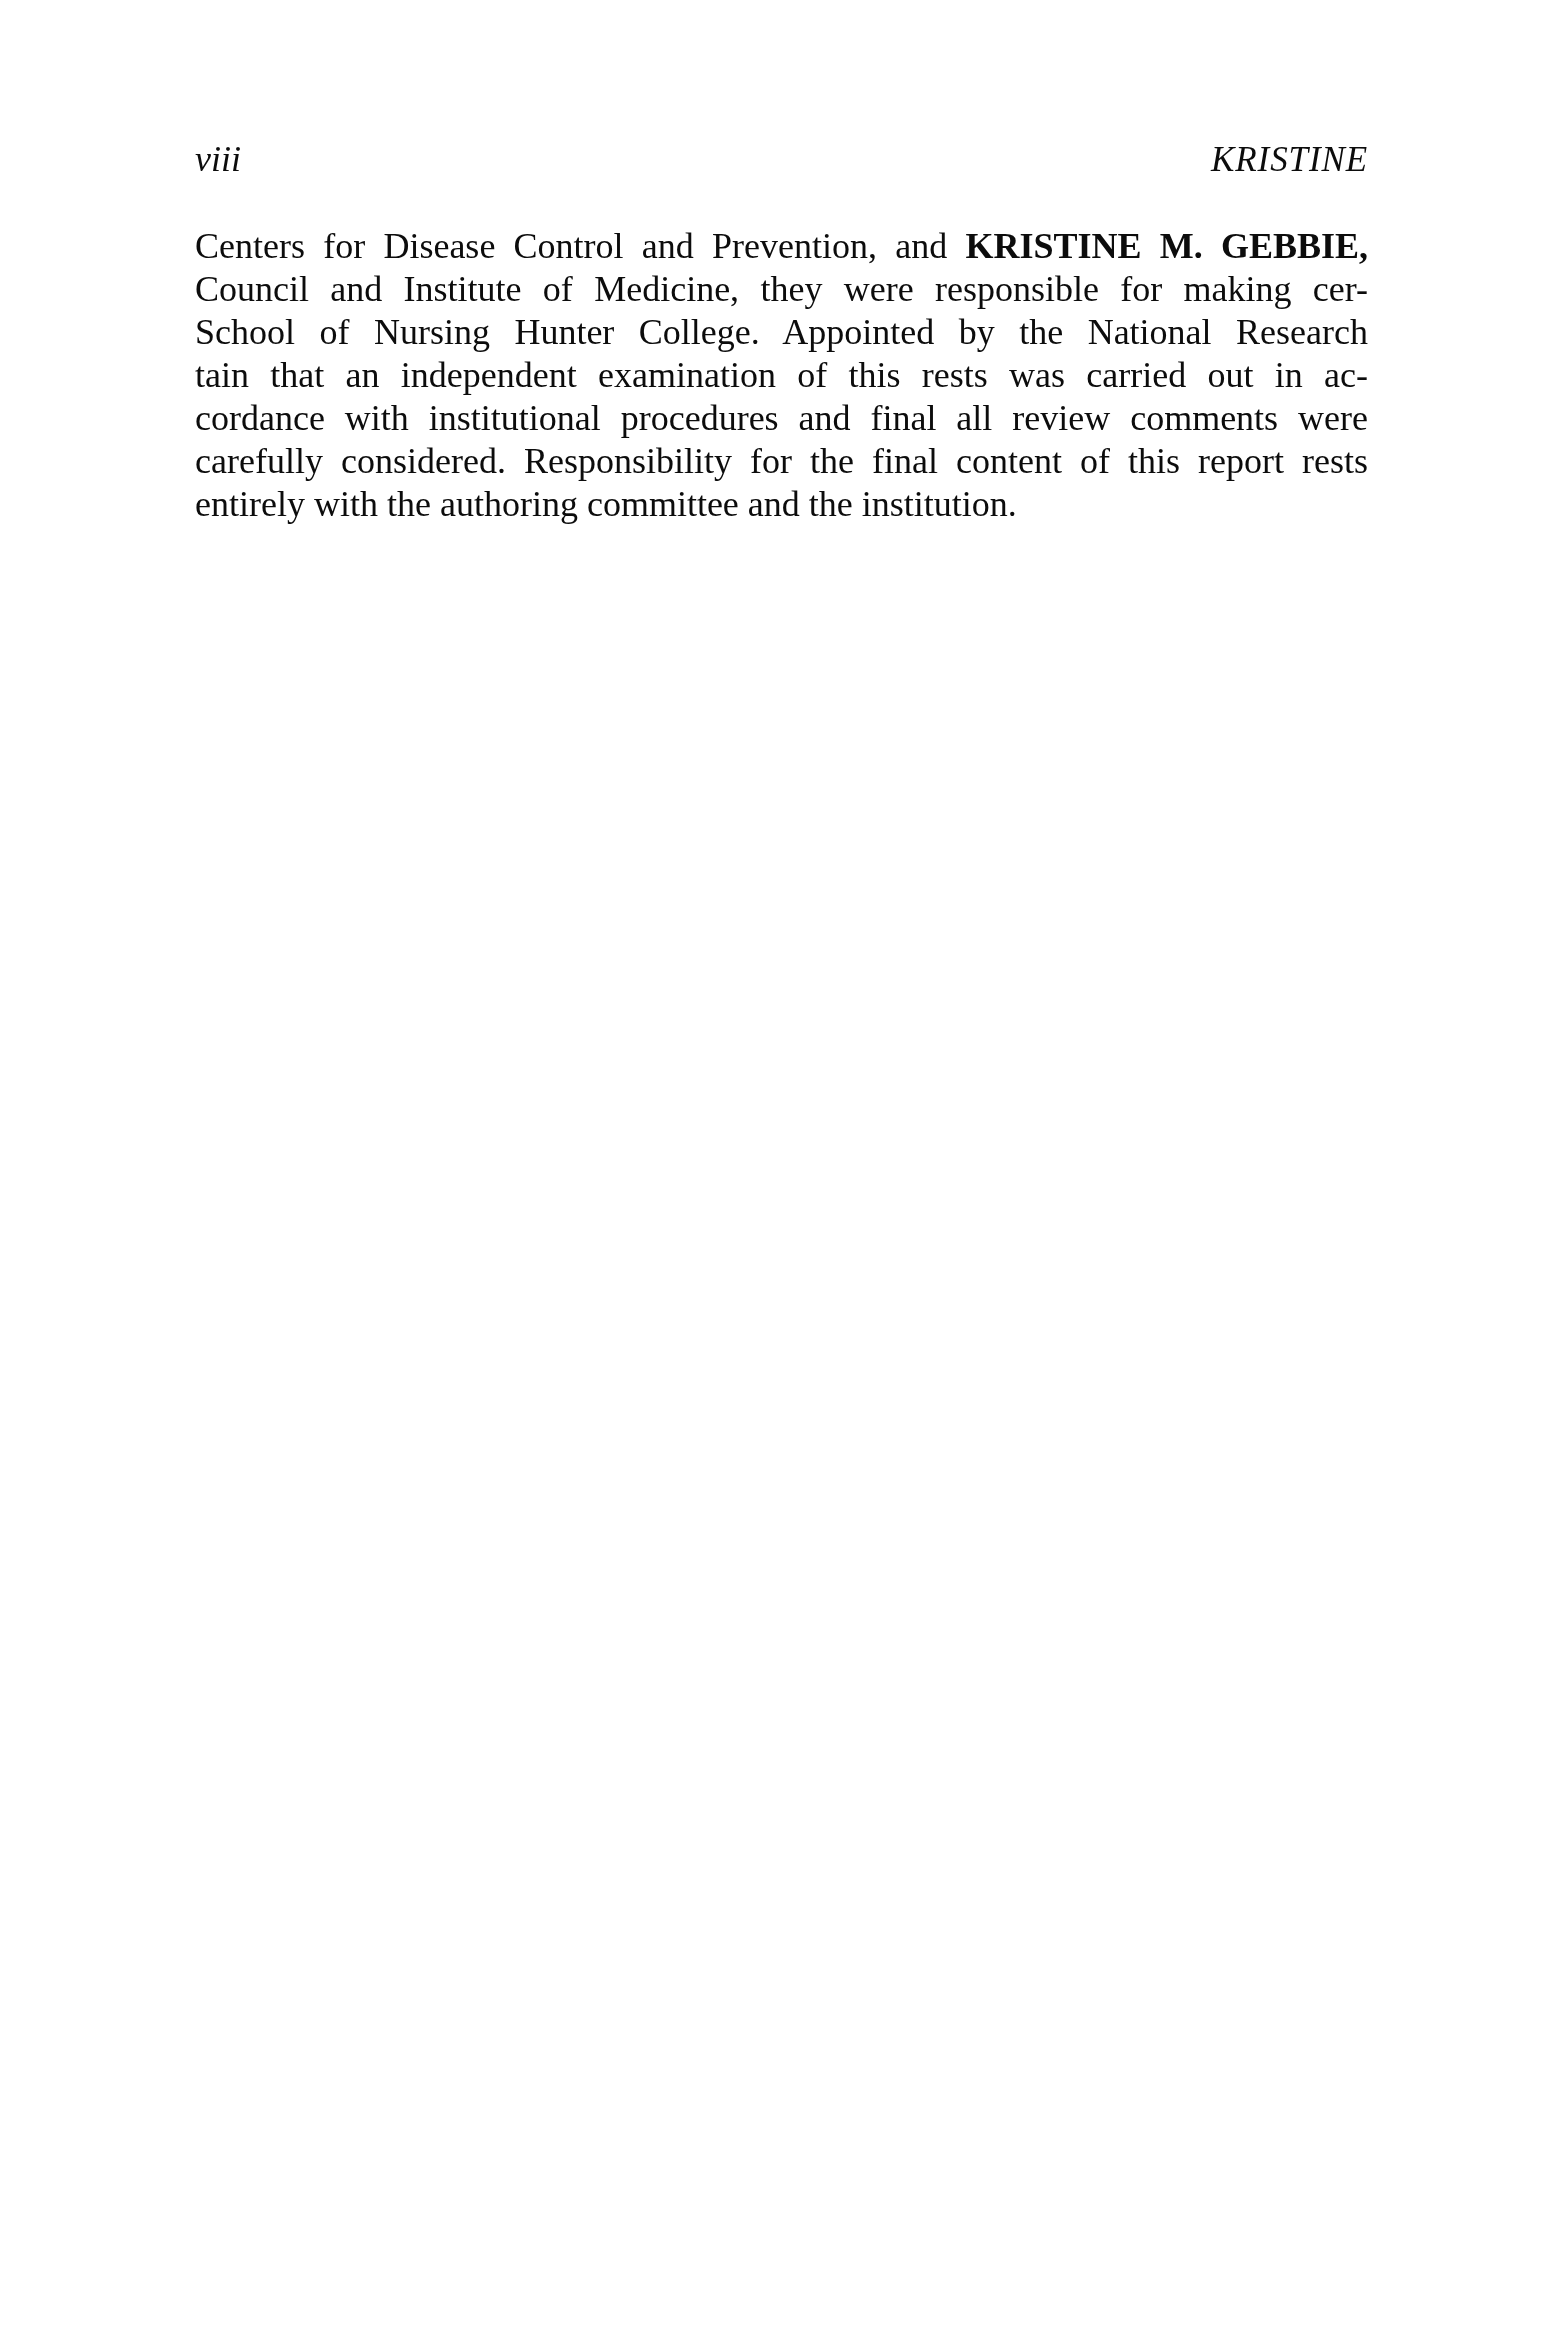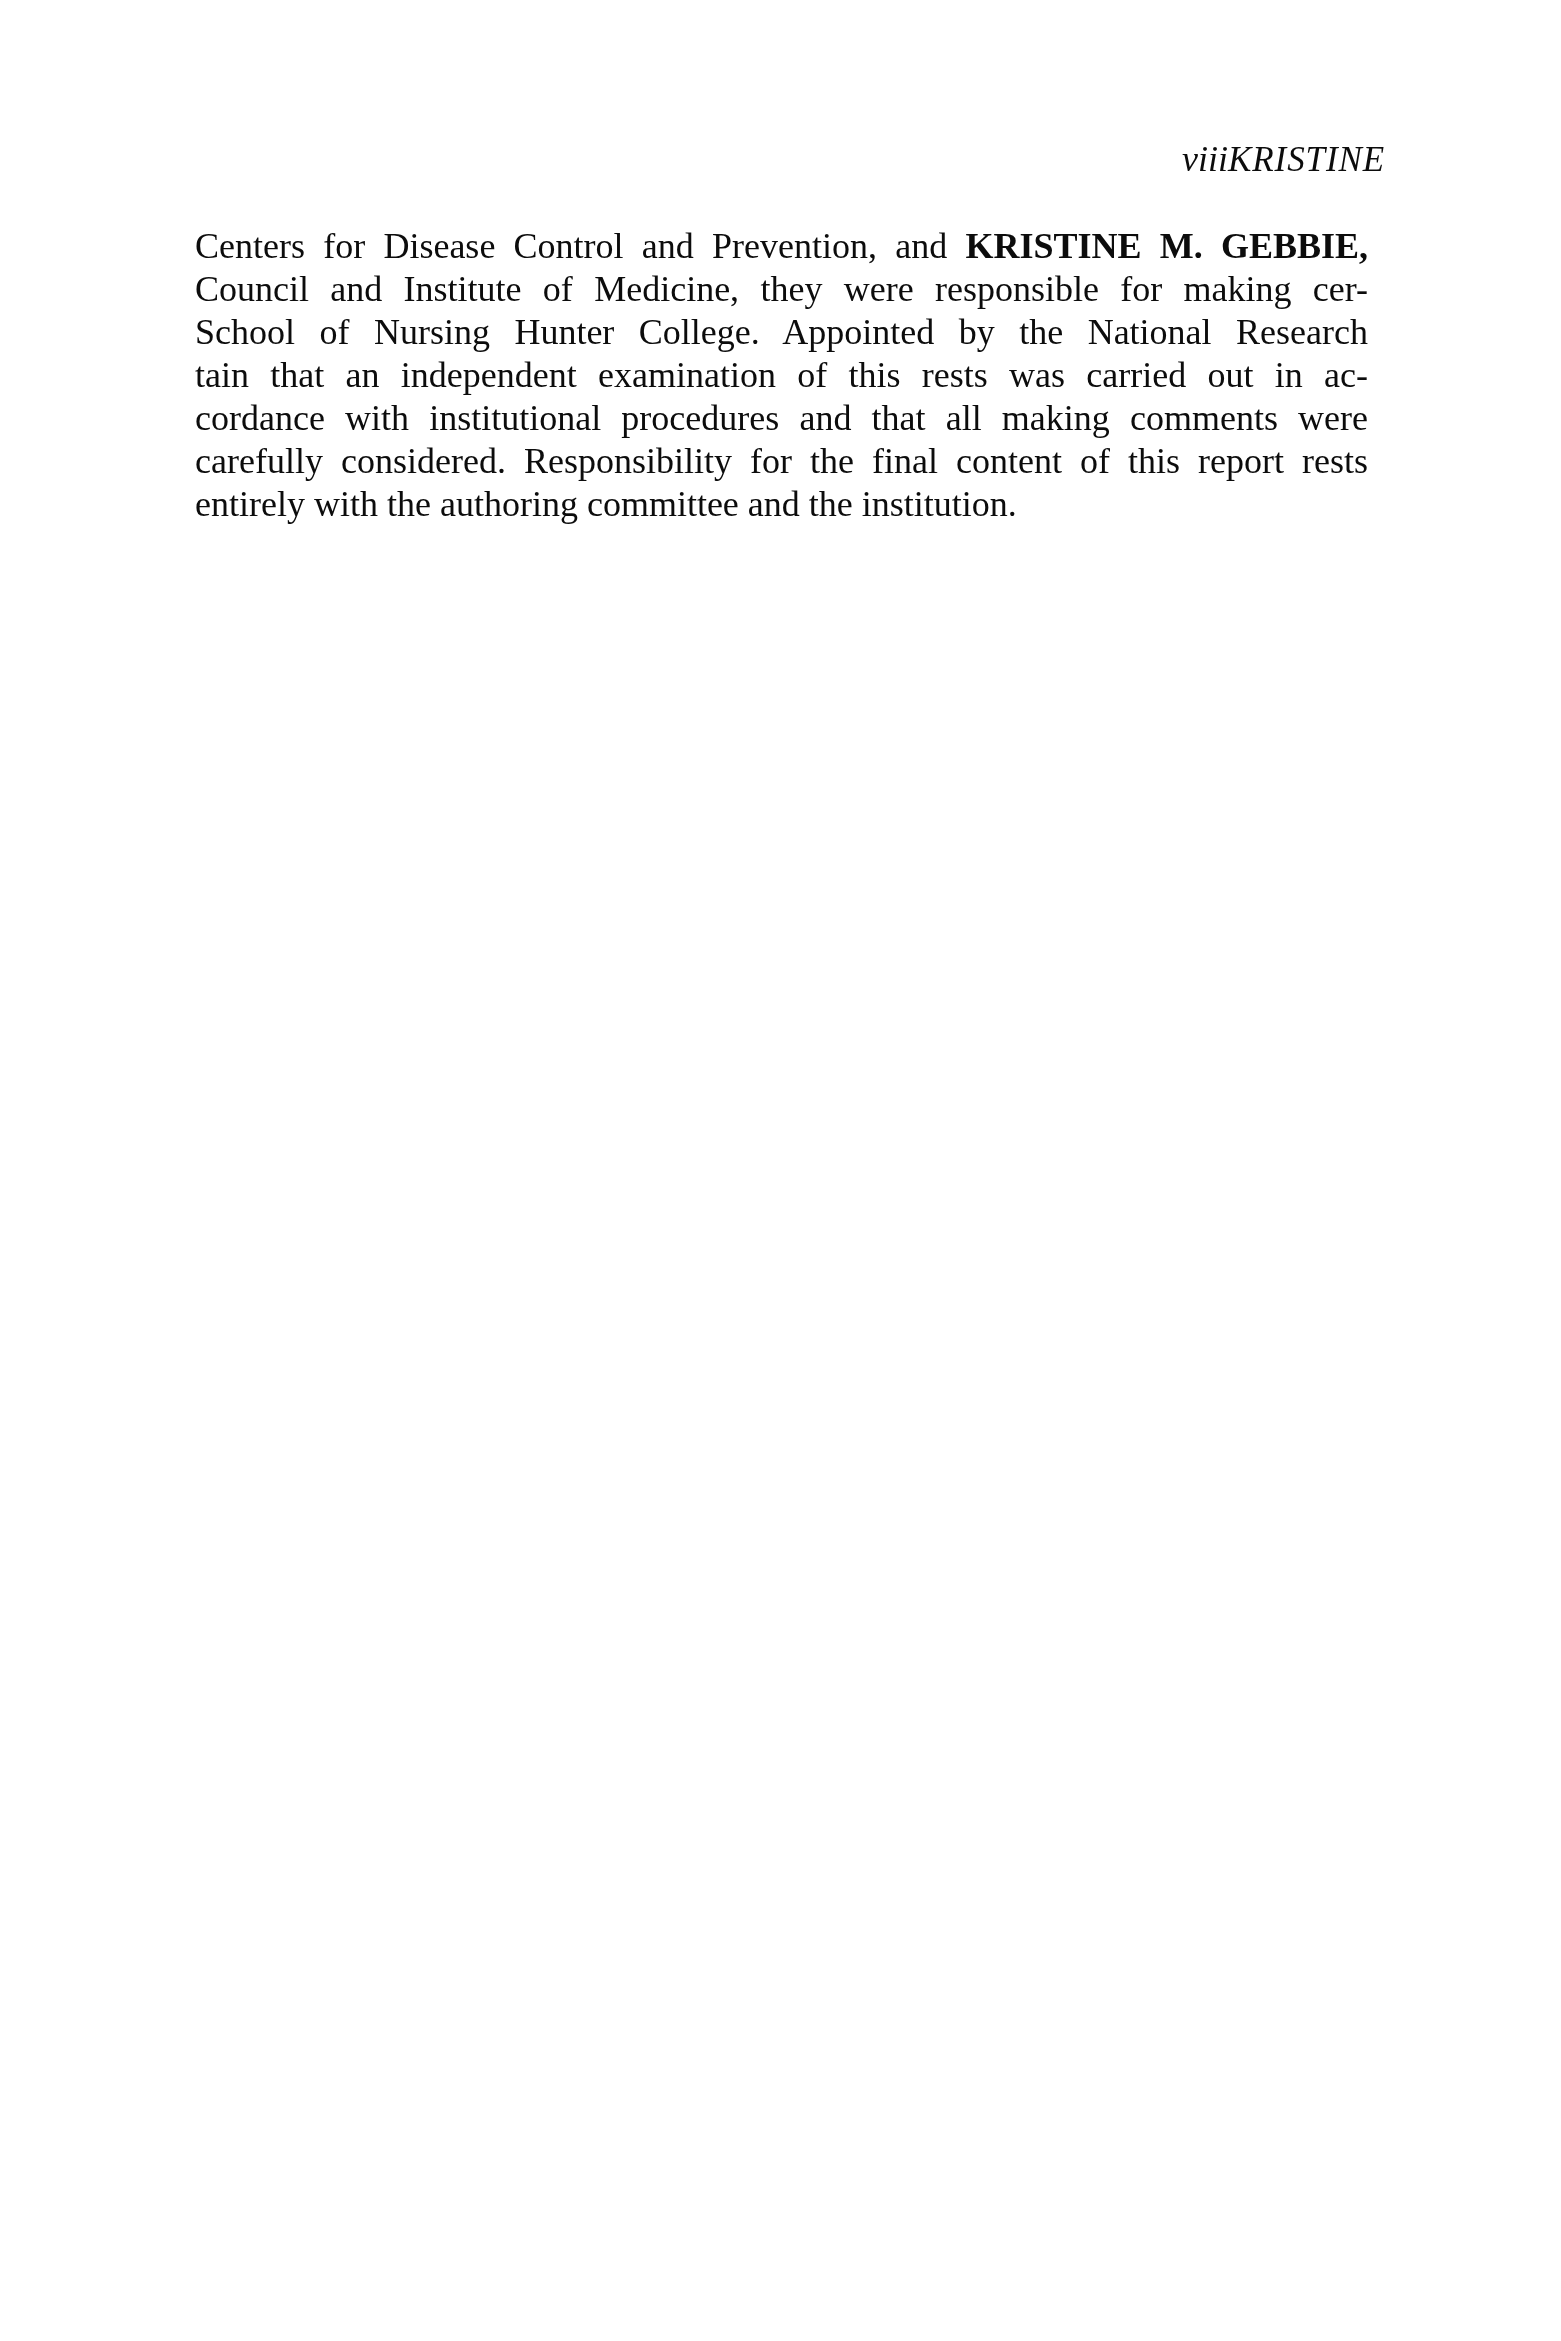--- a/index.html
+++ b/index.html
@@ -15,25 +15,25 @@
     color: #0c0c0c;
     overflow: hidden;
   }
   .page {
     position: absolute;
     inset: 0;
     background: #ffffff;
   }
   .running-header {
     position: absolute;
-    left: 212px;
+    left: 195px;
     top: 140px;
     width: 1173px;
     display: flex;
-    justify-content: flex-end;
+    justify-content: space-between;
     align-items: baseline;
     font-style: italic;
     font-size: 35px;
     line-height: 38px;
   }
   .folio {
     font-size: 36px;
   }
   .running-title {
     letter-spacing: 0.9px;
@@ -66,19 +66,19 @@
   <div class="running-header">
     <span class="folio">viii</span>
     <span class="running-title">KRISTINE</span>
   </div>
 
   <div class="body-paragraph" style="">
     <div class="pline"><span>Centers for Disease Control and Prevention, and </span><b>KRISTINE M. GEBBIE,</b></div>
     <div class="pline">Council and Institute of Medicine, they were responsible for making cer-</div>
     <div class="pline">School of Nursing Hunter College. Appointed by the National Research</div>
     <div class="pline">tain that an independent examination of this rests was carried out in ac-</div>
-    <div class="pline">cordance with institutional procedures and that all making comments were</div>
+    <div class="pline">cordance with institutional procedures and final all review comments were</div>
     <div class="pline">carefully considered. Responsibility for the final content of this report rests</div>
     <div class="pline last">entirely with the authoring committee and the institution.</div>
   </div>
 
 </div>
 
 
 </body></html>

